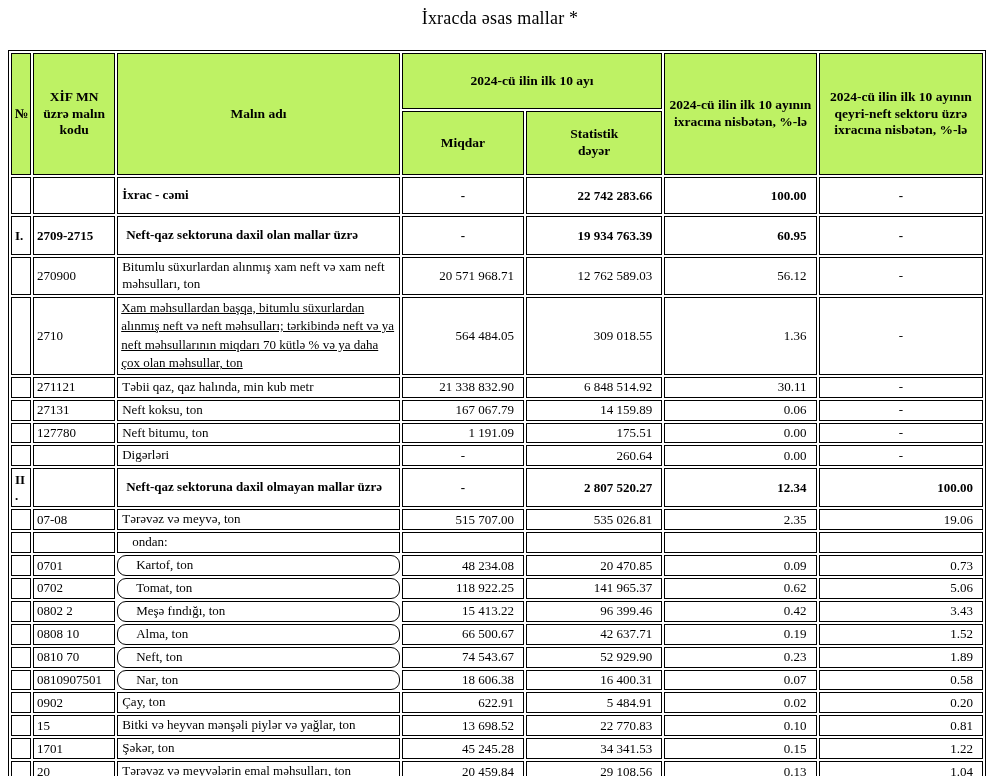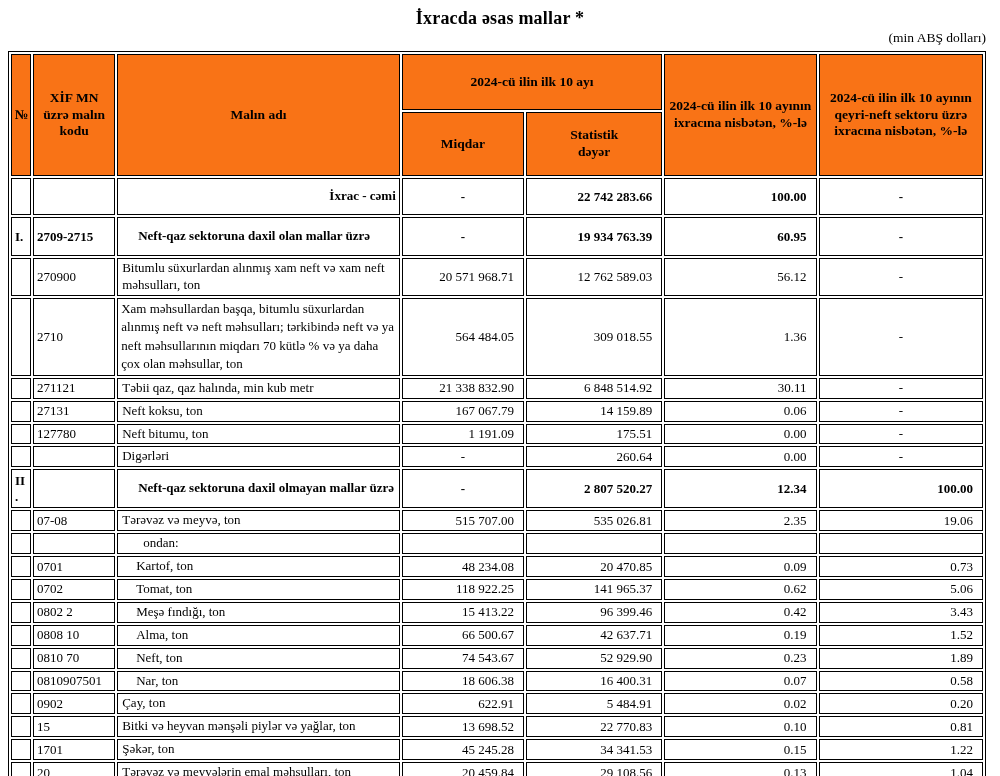--- a/index.html
+++ b/index.html
@@ -1,47 +1,46 @@
 <!DOCTYPE html>
 <html><head>
 <meta charset="utf-8">
 <style>
   html,body{margin:0;padding:0;background:#fff;color:#000;}
   body{width:1000px;font-family:"Liberation Serif",serif;}
   .page{padding:4px 8px 0 8px;}
-  .title{text-align:center;font-size:18px;font-weight:bold;margin:4px 0 1px 0;letter-spacing:.2px;}
+  .title{text-align:center;font-size:18px;font-weight:normal;margin:4px 0 21px 0;letter-spacing:.2px;}
   .unit-note{text-align:right;font-size:13.5px;margin:0 6px 5px 0;}
   table.main{border-collapse:separate;border-spacing:2px;border:1px solid #000;background:#fff;
              table-layout:fixed;width:978px;}
   th,td{border:1px solid #000;font-size:13px;overflow:hidden;vertical-align:middle;
         padding:1px 3px;word-wrap:break-word;}
-  thead th{background:#f97316;font-weight:bold;text-align:center;font-size:13.5px;line-height:1.25;}
+  thead th{background:#bef264;font-weight:bold;text-align:center;font-size:13.5px;line-height:1.25;}
   th.pre{white-space:pre-line;}
   tr.h1{height:56px;} tr.h2{height:64px;}
   tbody tr{height:20px;}
   tr.kind-total{height:37px;} tr.kind-section{height:39px;} tr.kind-clip{height:76px;}
   td.c-no,td.c-code{text-align:left;padding-left:3px;}
   td.c-name{text-align:left;padding-left:4px;line-height:1.3;}
   td.c-num{text-align:right;padding-right:9px;}
   td.dash{text-align:center;padding-right:3px;}
   td.b{font-weight:bold;}
-  td.name-total{text-align:right;font-weight:bold;}
-  td.name-section{padding-left:20px;font-weight:bold;line-height:1.45;margin-left:20px;}
-  td.name-sub{padding-left:18px;}
-  td.name-subhead{padding-left:25px;margin-left:40px;}
-  td.name-clip{padding:0 3px;}
+  td.name-total{text-align:left;font-weight:bold;}
+  td.name-section{padding-left:8px;font-weight:bold;line-height:1.45;margin-left:20px;}
+  td.name-sub{padding-left:18px;border-radius:9px;}
+  td.name-subhead{padding-left:14px;margin-left:40px;}
+  td.name-clip{padding:0 3px;text-decoration:underline;}
   .clipbox{height:76px;overflow:hidden;display:flex;align-items:center;}
   .clipbox span{line-height:18.5px;display:block;}
 </style>
 </head>
 <body>
 
 <div class="page">
   <div class="title">İxracda əsas mallar *</div>
-  <div class="unit-note">(min ABŞ dolları)</div>
 
   <table class="main">
     <colgroup>
       <col style="width:20px">
         <col style="width:82px">
         <col style="width:282px">
       <col style="width:122px">
         <col style="width:136px">
         <col style="width:152px">
         <col style="width:164px">

